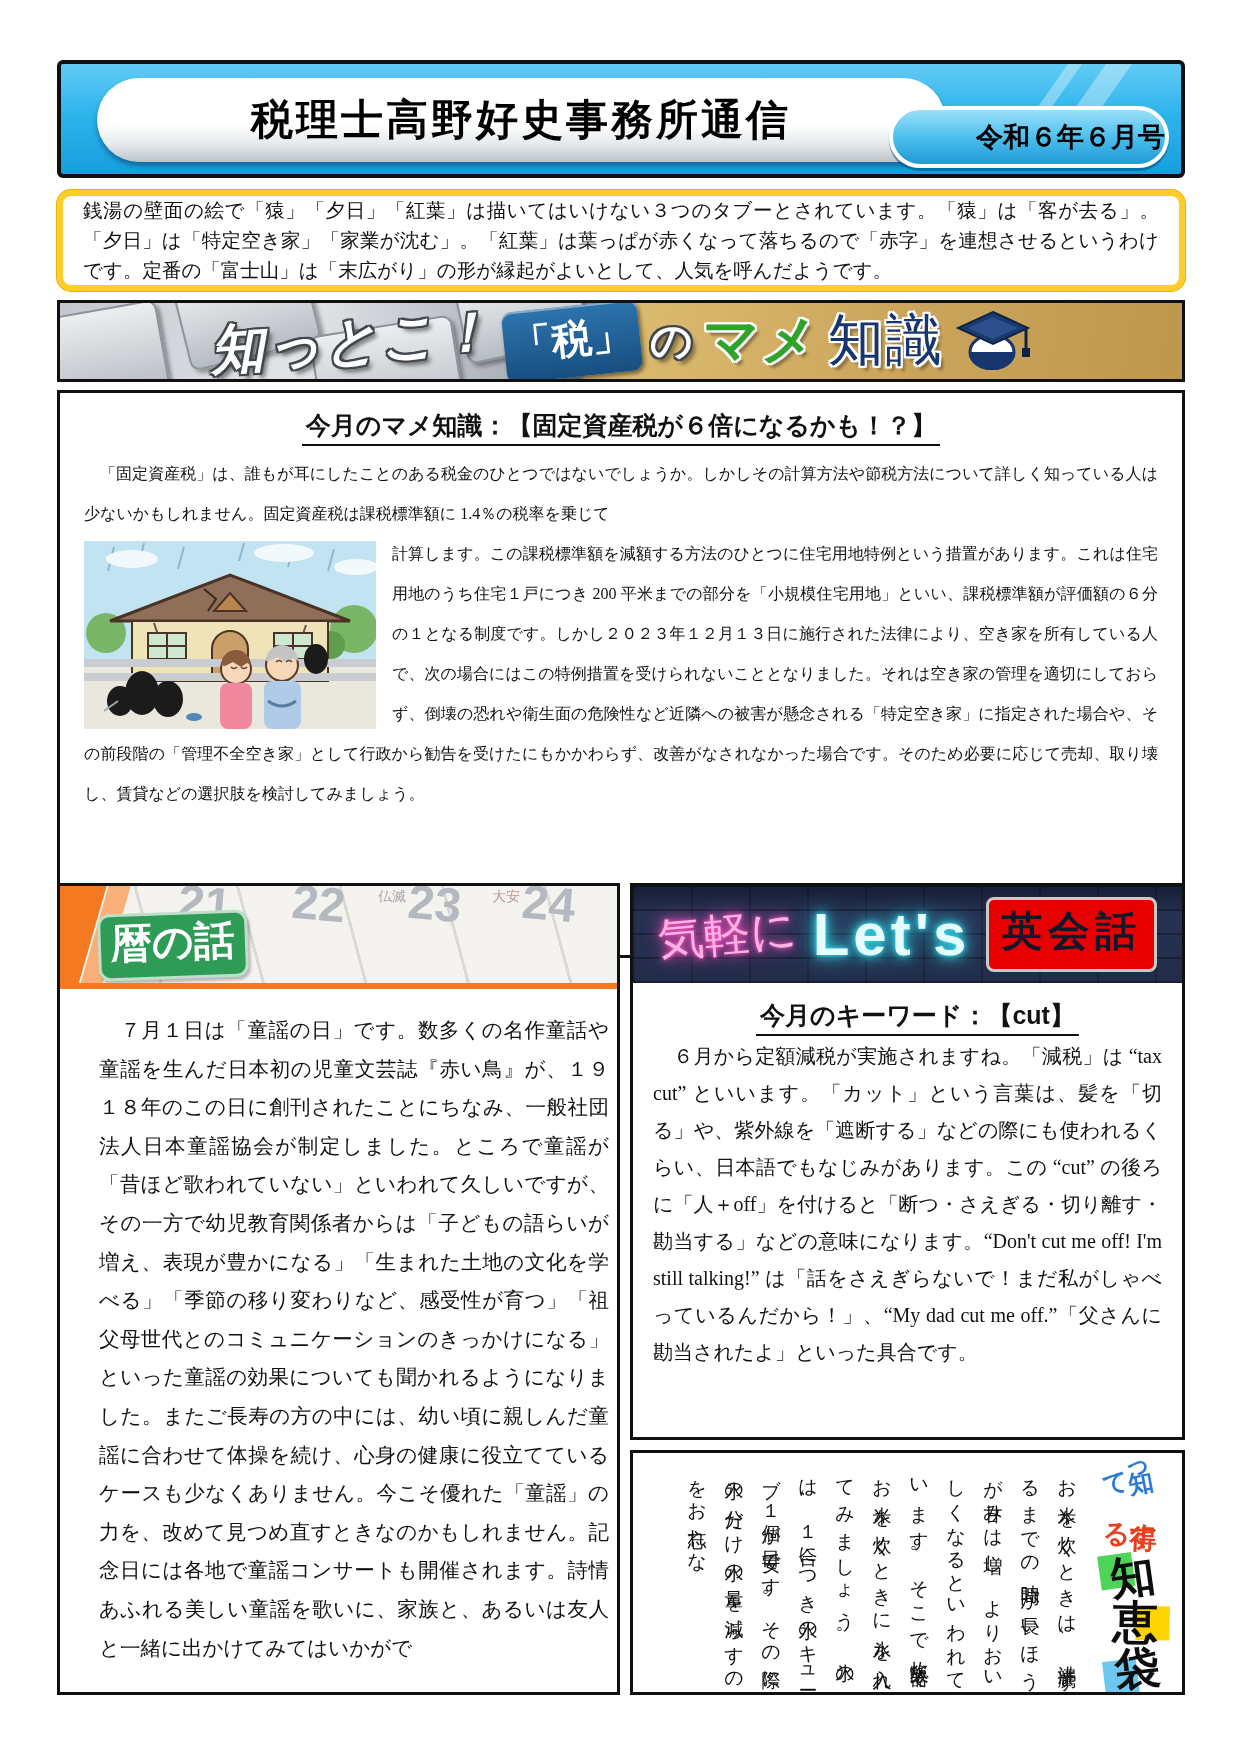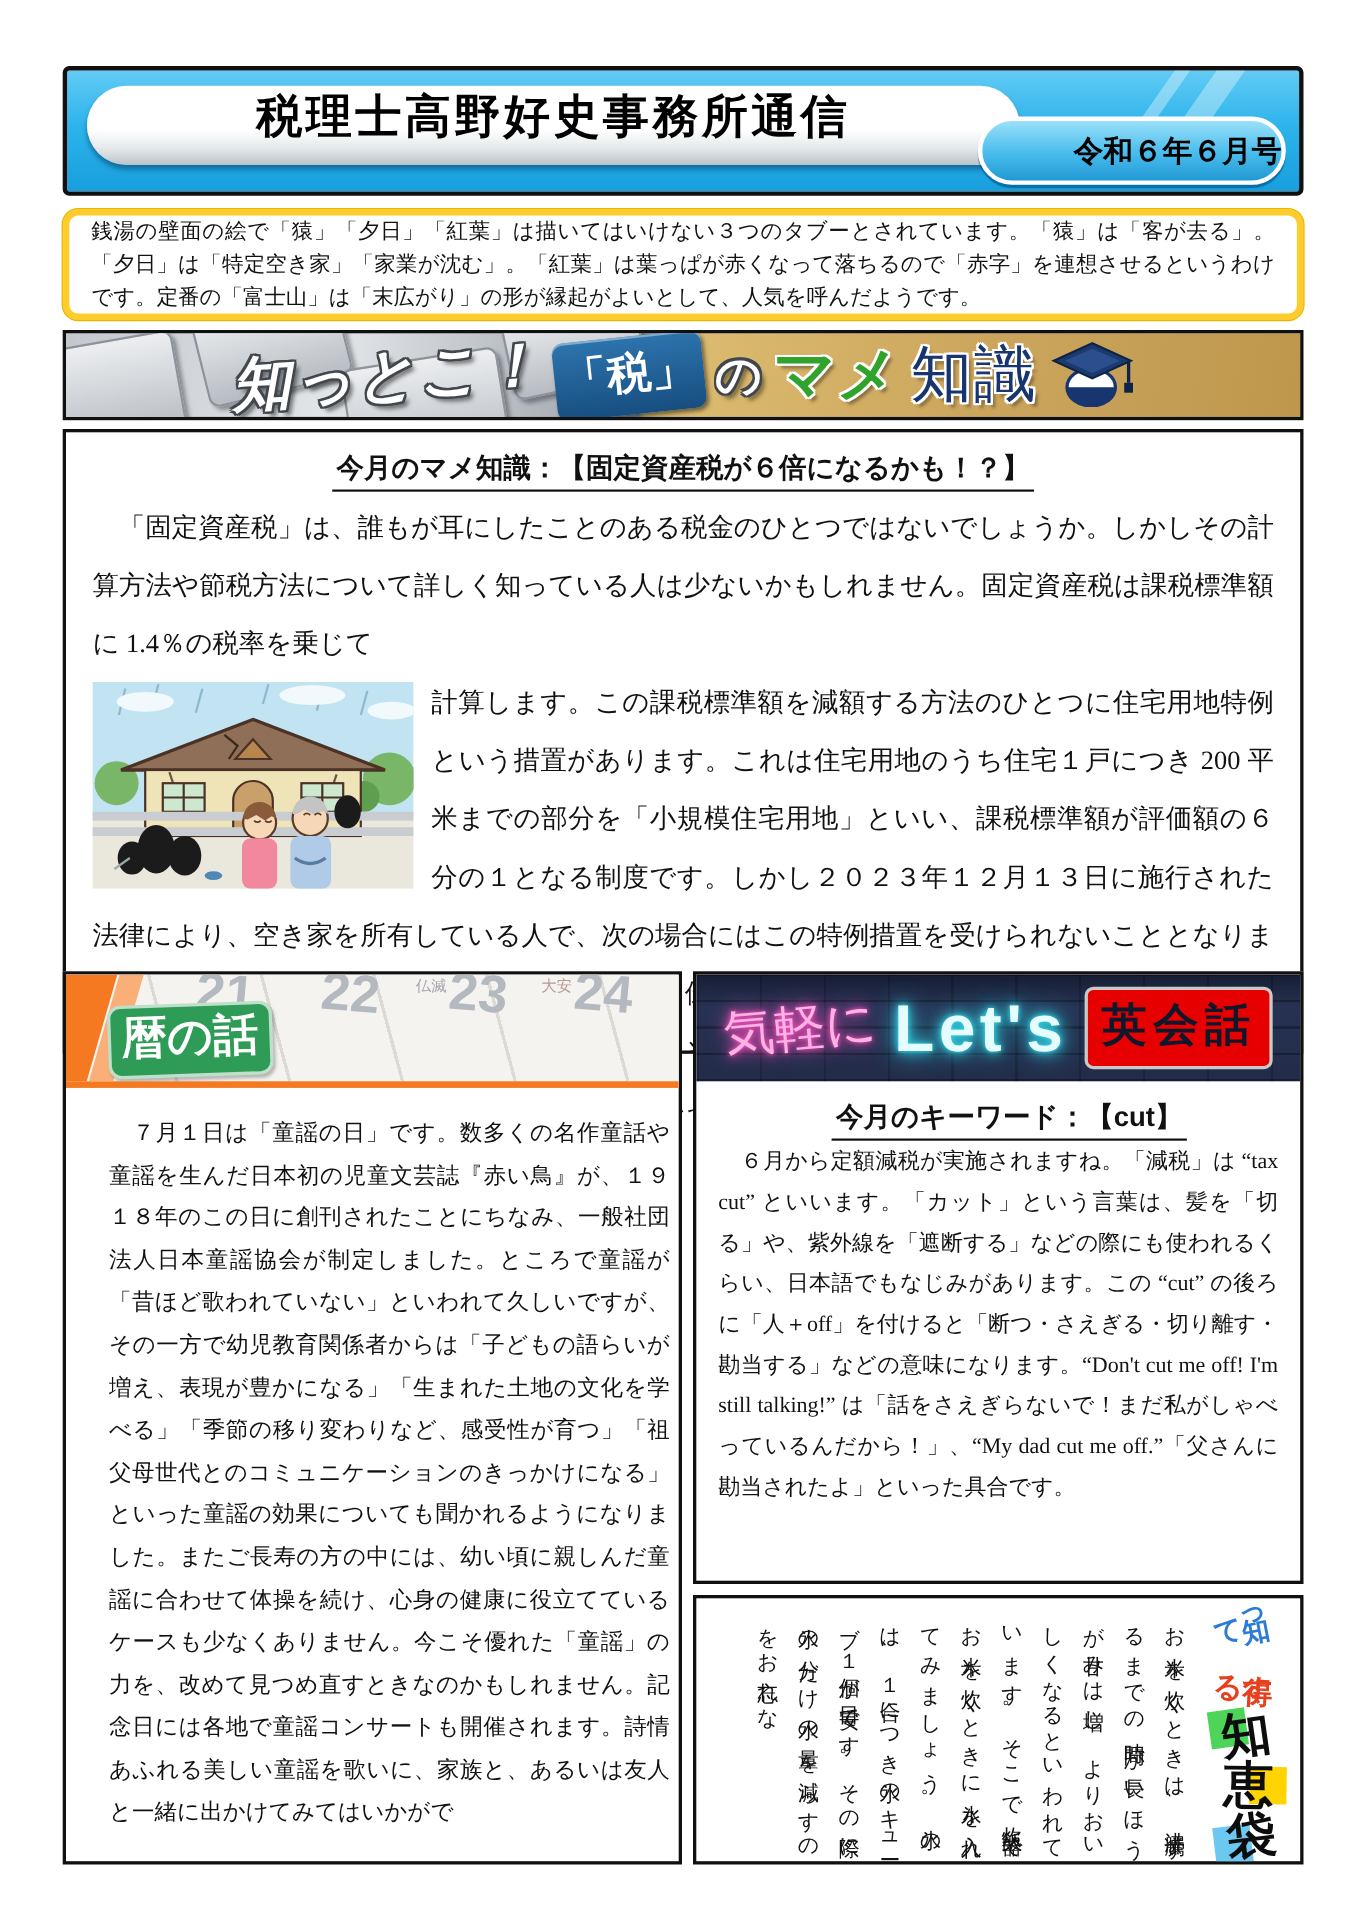--- a/index.html
+++ b/index.html
@@ -6,23 +6,23 @@
   .page{position:relative;width:1241px;height:1755px;background:#fff;overflow:hidden;
         font-family:"Liberation Serif",serif;color:#111;}
 
   
   .header{position:absolute;left:57px;top:60px;width:1128px;height:118px;box-sizing:border-box;
           border:4px solid #101010;border-radius:6px;overflow:hidden;
           background:linear-gradient(180deg,#62CBF4 0%,#2EB4EC 45%,#179EDD 100%);}
   .hstripe{position:absolute;top:-10px;width:26px;height:80px;background:rgba(255,255,255,.35);
            transform:skewX(-35deg);}
   .hs1{right:70px;} .hs2{right:120px;width:14px;}
-  .title-pill{position:absolute;left:18px;top:14px;width:848px;height:72px;border-radius:44px;
+  .title-pill{position:absolute;left:36px;top:14px;width:848px;height:84px;border-radius:44px;
           background:linear-gradient(180deg,#ffffff 0%,#ffffff 55%,#e6eaec 78%,#bcc3c9 100%);
-          box-shadow:0 4px 5px rgba(0,40,80,.45);display:flex;align-items:flex-start;justify-content:center;}
+          box-shadow:0 4px 5px rgba(0,40,80,.45);display:flex;align-items:center;justify-content:center;}
   .title-pill h1{margin:0;font-family:"Liberation Sans",sans-serif;font-weight:bold;
           font-size:42px;letter-spacing:3px;color:#000;}
   .issue-badge{position:absolute;right:12px;bottom:6px;width:280px;height:62px;border-radius:32px;
           border:4px solid #fff;box-sizing:border-box;display:flex;align-items:center;justify-content:flex-end;
           background:linear-gradient(180deg,#9AE0FA 0%,#47BCEC 55%,#2299D4 100%);
           box-shadow:0 3px 1px rgba(0,60,110,.5);
           font-family:"Liberation Sans",sans-serif;font-weight:bold;font-size:27px;color:#000;}
 
   
   .intro-box{position:absolute;left:57px;top:190px;width:1128px;height:101px;box-sizing:border-box;
@@ -54,21 +54,21 @@
       transform:rotate(-6deg);box-shadow:2px 3px 4px rgba(0,0,0,.5), inset 0 2px 0 rgba(255,255,255,.4);}
   .mb-no{font-family:"Liberation Sans",sans-serif;font-weight:bold;font-size:42px;color:#fff;}
   .mb-mame{font-family:Liberation Serif, serif;font-weight:bold;font-size:56px;color:#2FA32B;}
   .mb-chishiki{font-family:"Liberation Sans",sans-serif;font-weight:normal;font-size:56px;color:#17356E;letter-spacing:2px;}
 
   
   .mame-box{position:absolute;left:57px;top:390px;width:1128px;height:568px;box-sizing:border-box;
           border:3px solid #101010;padding:16px 24px 0;background:#fff;}
   .sec-title{text-align:center;font-family:"Liberation Sans",sans-serif;font-weight:bold;font-size:25px;}
   .sec-title span{border-bottom:2.5px solid #101010;padding:0 4px 5px;}
-  .body-text{font-size:24px;line-height:53px;text-align:justify;margin:0;}
+  .body-text{font-size:16px;line-height:40px;text-align:justify;margin:0;}
   .mame-box .p1{margin-top:12px;}
   .house{float:left;width:292px;height:188px;margin:7px 16px 2px 0;}
 
   
   .col-left{position:absolute;left:57px;top:883px;width:563px;height:812px;box-sizing:border-box;
           border:3px solid #101010;background:#fff;overflow:hidden;}
   .koyomi-banner{position:relative;height:97px;border-bottom:6px solid #F47920;overflow:hidden;
           background:repeating-linear-gradient(75deg,#f4f3f0 0 96px,#dcdad4 96px 99px),#f4f3f0;}
   .cal-num{position:absolute;top:-10px;font-family:"Liberation Sans",sans-serif;font-weight:bold;
           font-size:48px;color:#b4b8bf;transform:rotate(5deg);}

